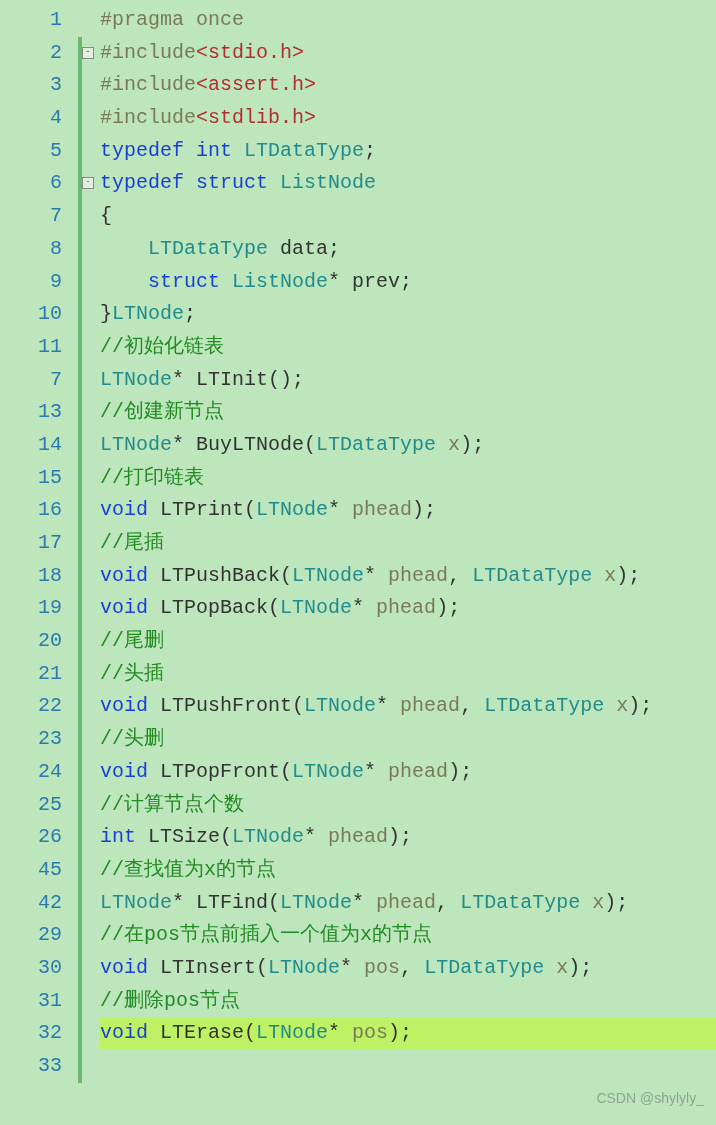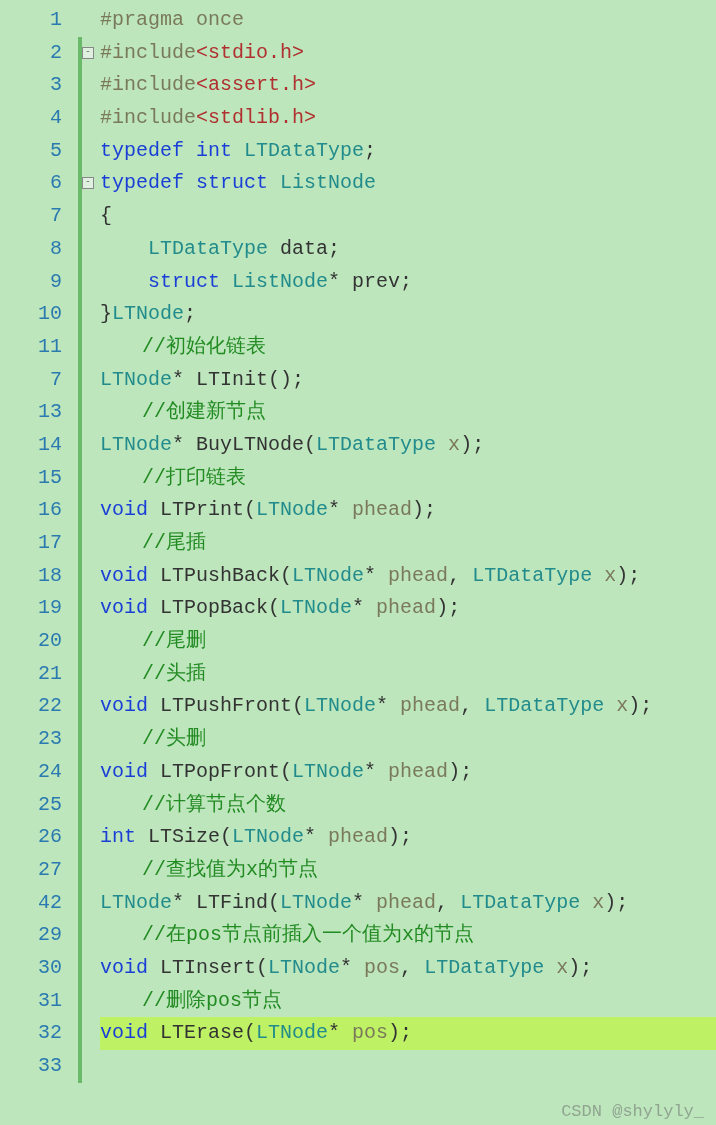--- a/index.html
+++ b/index.html
@@ -45,21 +45,21 @@
     white-space: pre;
     position: relative;
   }
   .dir { color: #7a7a5a; }
   .hdr { color: #b03030; }
   .kw  { color: #1a3fd6; text-align: center; }
   .typ { color: #228b8b; }
   .id  { color: #333; }
   .op  { color: #333; }
   .pun { color: #333; }
-  .cmt { color: #228b22; margin-left: 42px; }
+  .cmt { color: #228b22; }
   .hl33 {
     background: #bef264;
     display: inline-block;
     width: 620px;
     height: 100%;
   }
   .fold-box {
     position: absolute;
     left: -18px;
     top: 10px;
@@ -76,24 +76,24 @@
     position: absolute;
     left: 78px;
     top: 4px;
     width: 4px;
     height: 32.7px;
     background: #bde6bd;
   }
   .watermark {
     position: absolute;
     right: 12px;
-    bottom: 4px;
+    bottom: 19px;
     color: rgba(100,100,100,0.5);
-    font-family: Liberation Mono, monospace;
-    font-size: 17px;
+    font-family: Liberation Sans, sans-serif;
+    font-size: 14px;
   }
 </style>
 </head>
 <body>
 
 <div class="editor">
   <div class="gutter">
     <div>1</div>
     <div>2</div>
     <div>3</div>
@@ -113,21 +113,21 @@
     <div>17</div>
     <div>18</div>
     <div>19</div>
     <div>20</div>
     <div>21</div>
     <div>22</div>
     <div>23</div>
     <div>24</div>
     <div>25</div>
     <div>26</div>
-    <div>27</div>
+    <div>45</div>
     <div>42</div>
     <div>29</div>
     <div>30</div>
     <div>31</div>
     <div>32</div>
     <div>33</div>
   </div>
   <div class="code-strip"></div>
   <div class="strip-top"></div>
 

